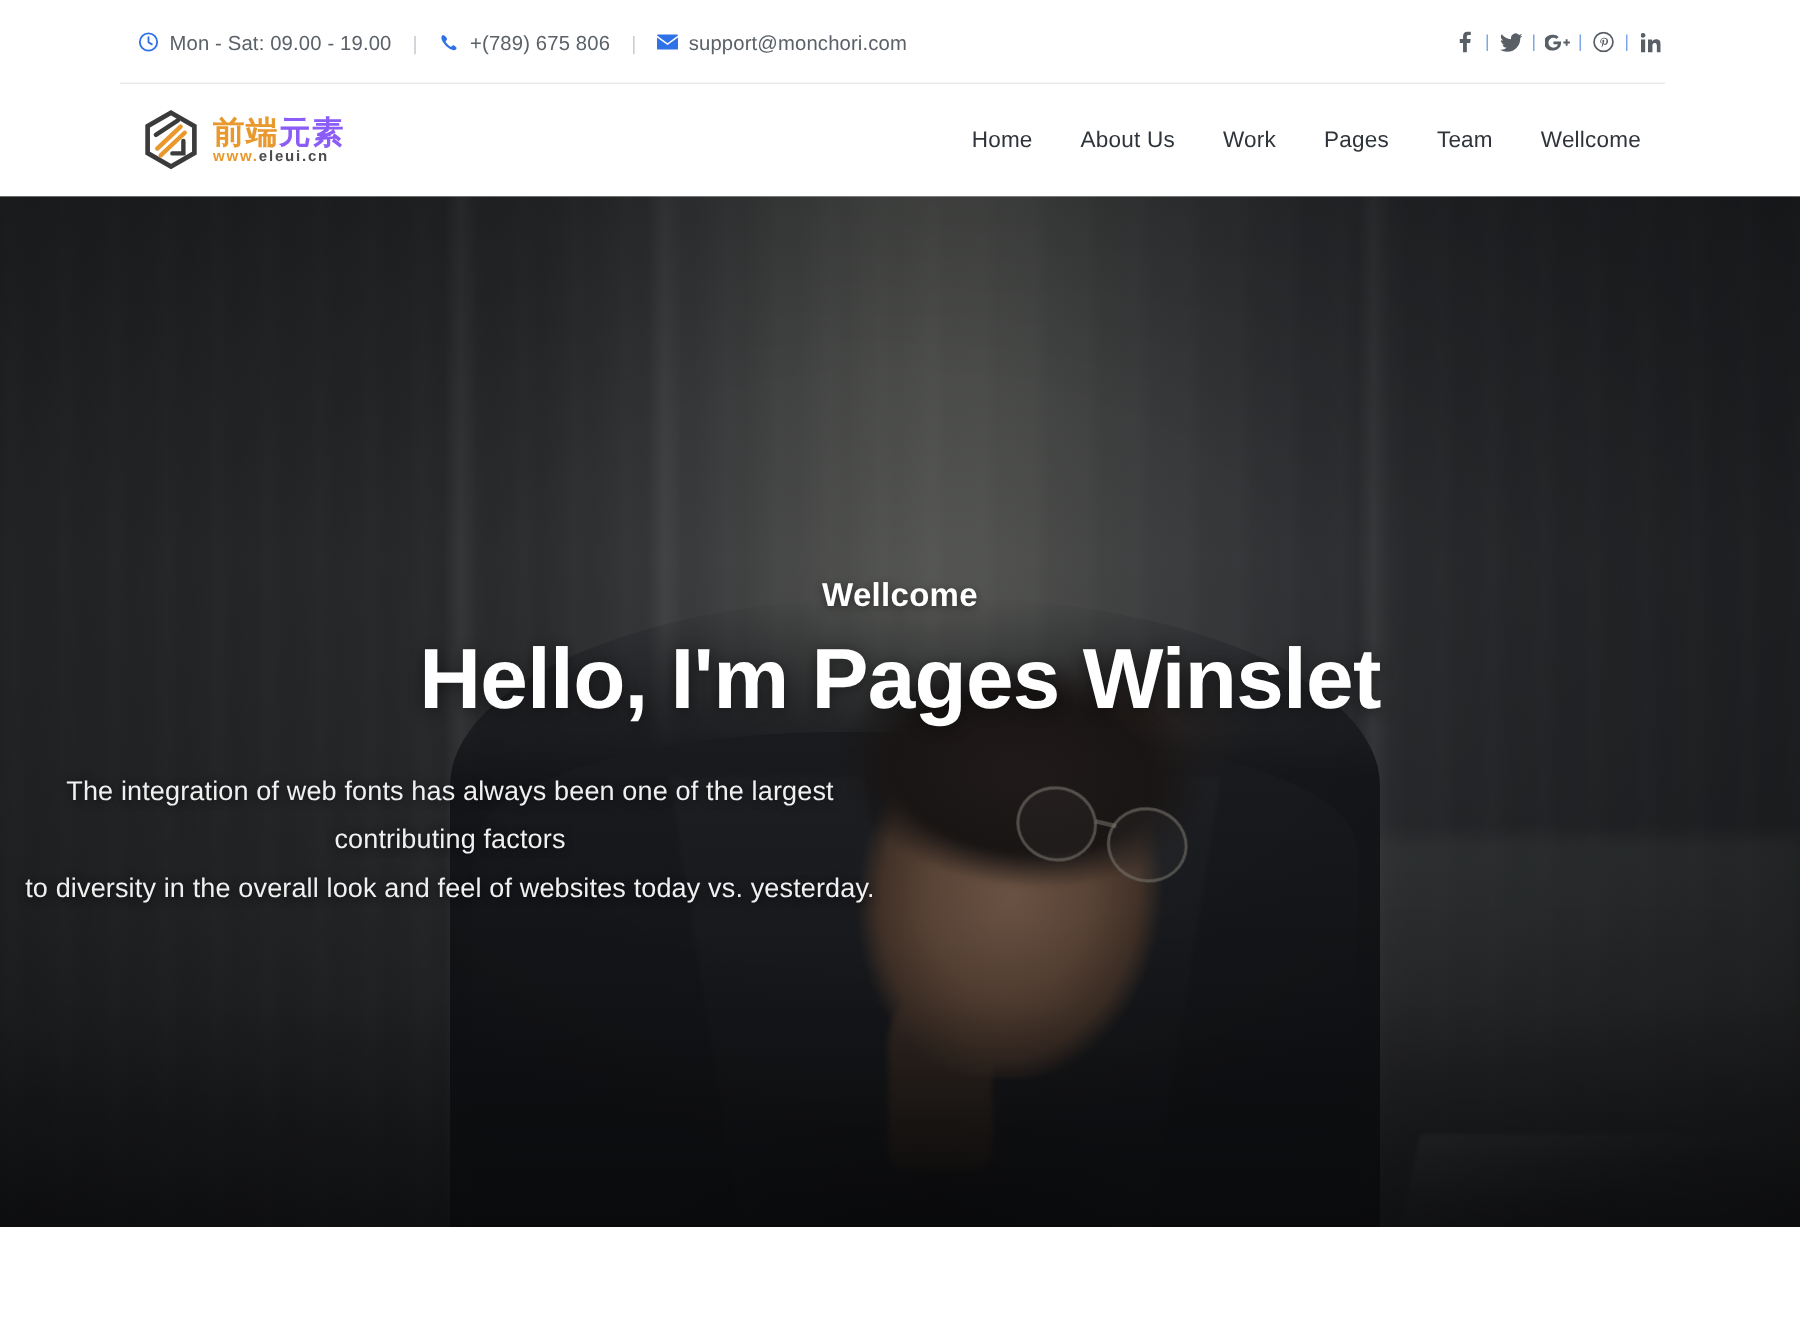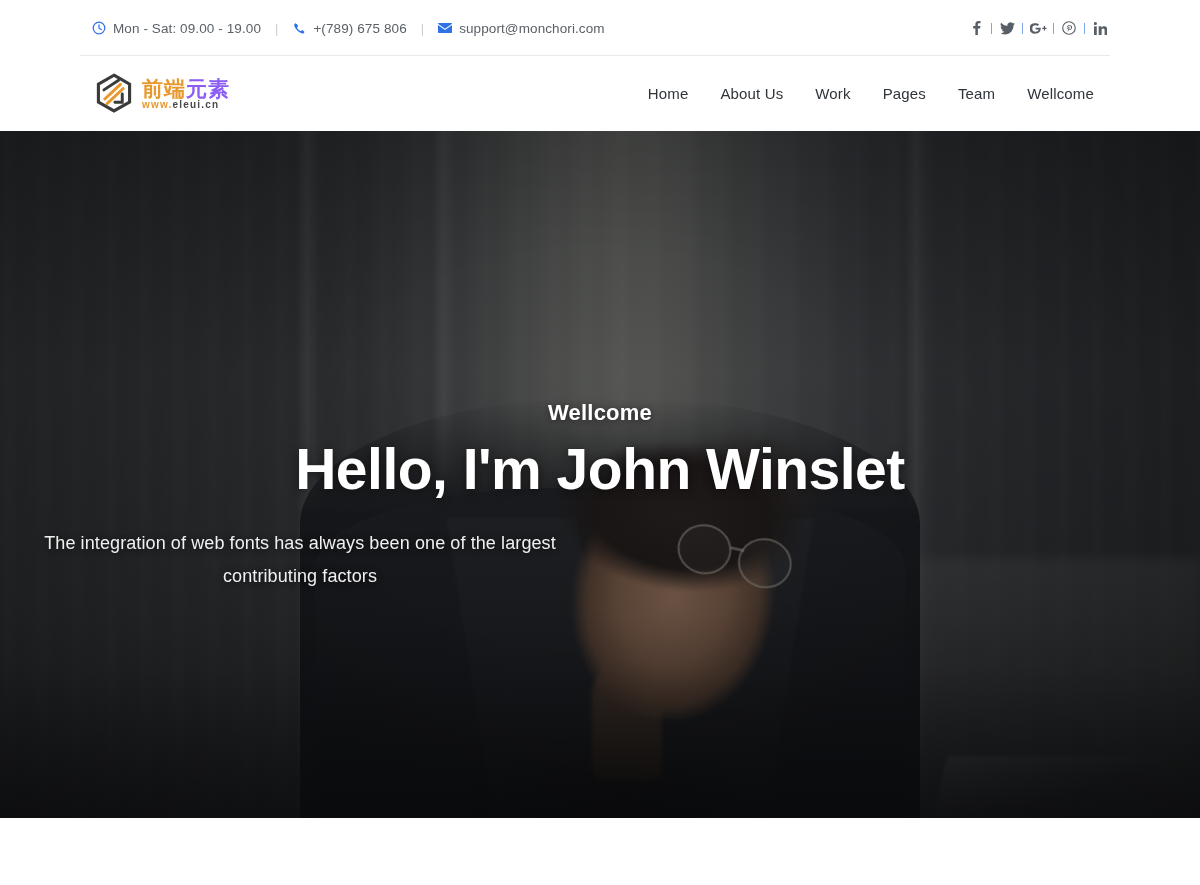--- a/index.html
+++ b/index.html
@@ -387,21 +387,22 @@
       </div>
 
       <div class="bg-laptop"></div>
       <div class="bg-bed2"></div>
       <div class="hero-overlay"></div>
       <div class="hero-vignette"></div>
     </div>
 
     <div class="hero-content">
       <div class="hero-sub">Wellcome</div>
-      <h1 class="hero-title">Hello, I'm John Winslet</h1>
+      <h1 class="hero-title">Hello, I'm Pages Winslet</h1>
       <p class="hero-text">
         <span>The integration of web fonts has always been one of the largest contributing factors</span>
+        <span>to diversity in the overall look and feel of websites today vs. yesterday.</span>
       </p>
     </div>
   </section>
 
   <div class="page-bottom"></div>
 </div>
 
 </body></html>

